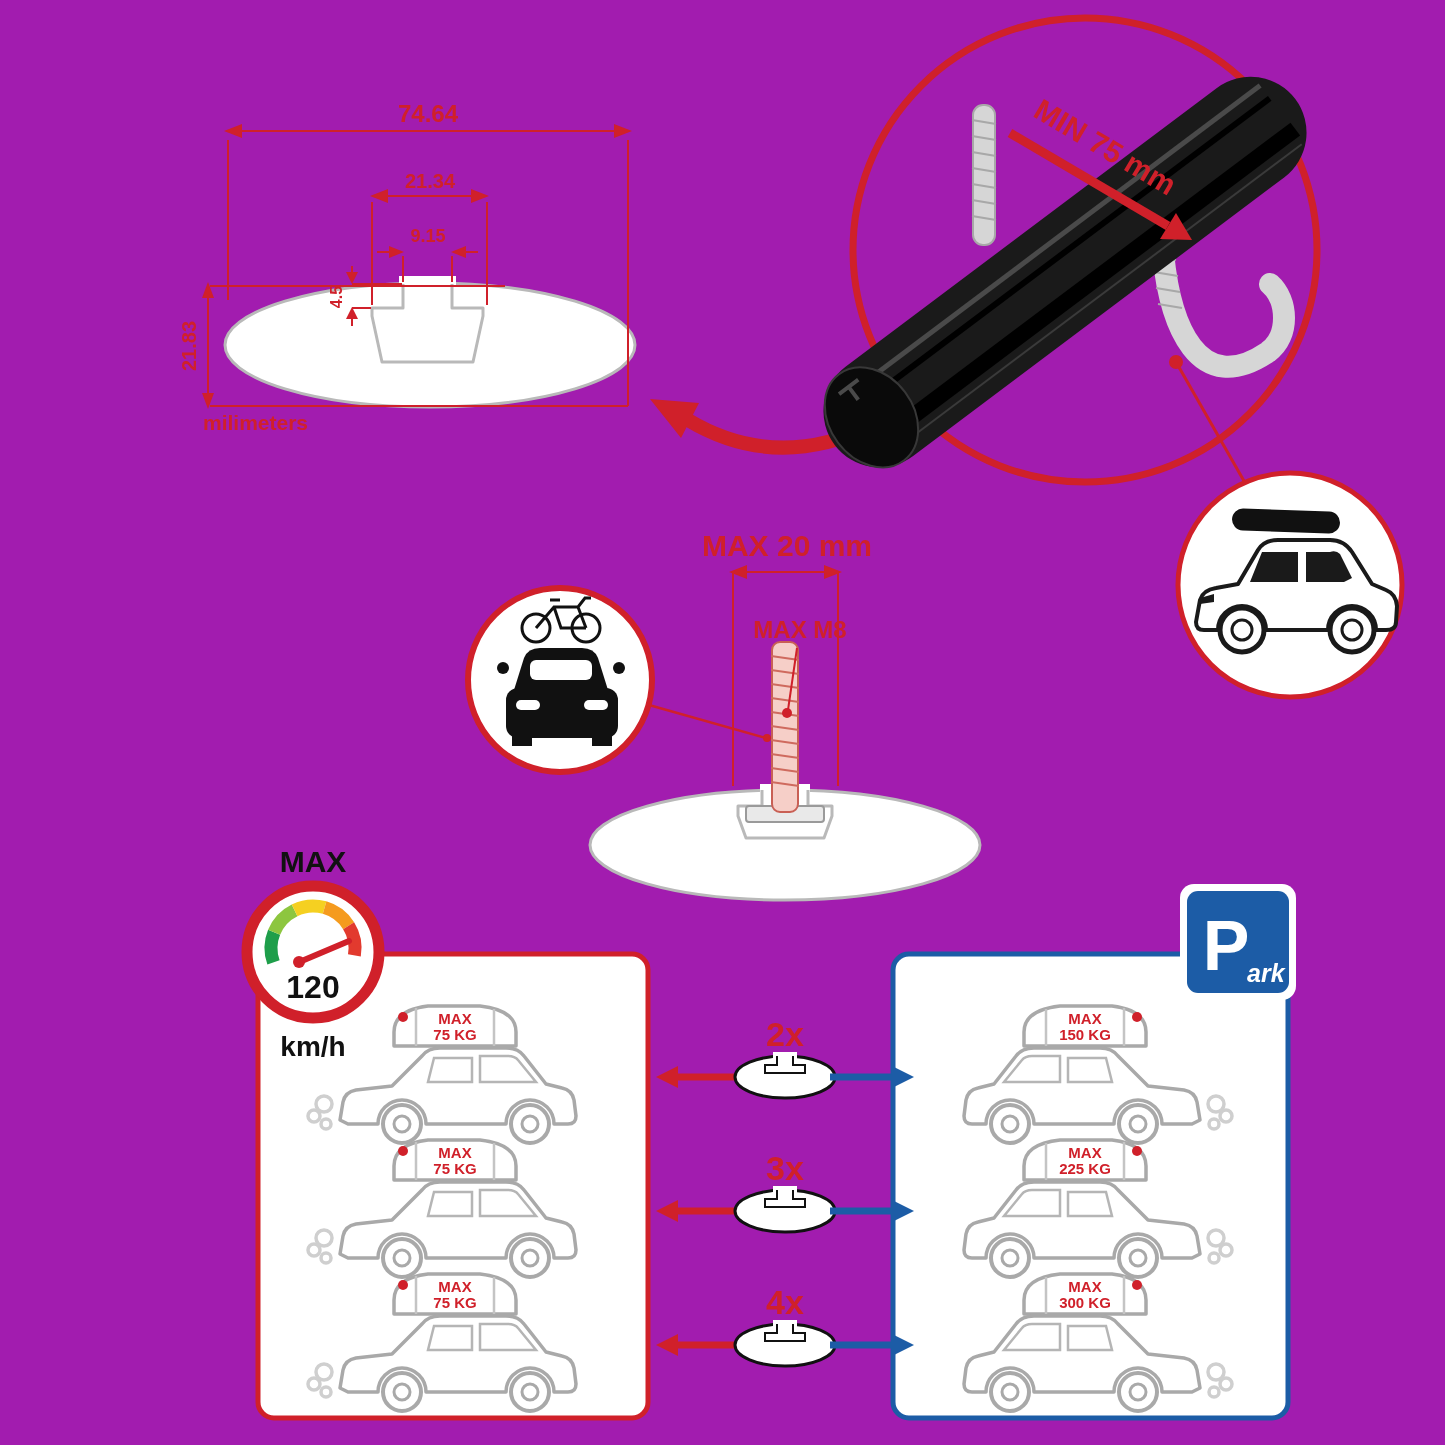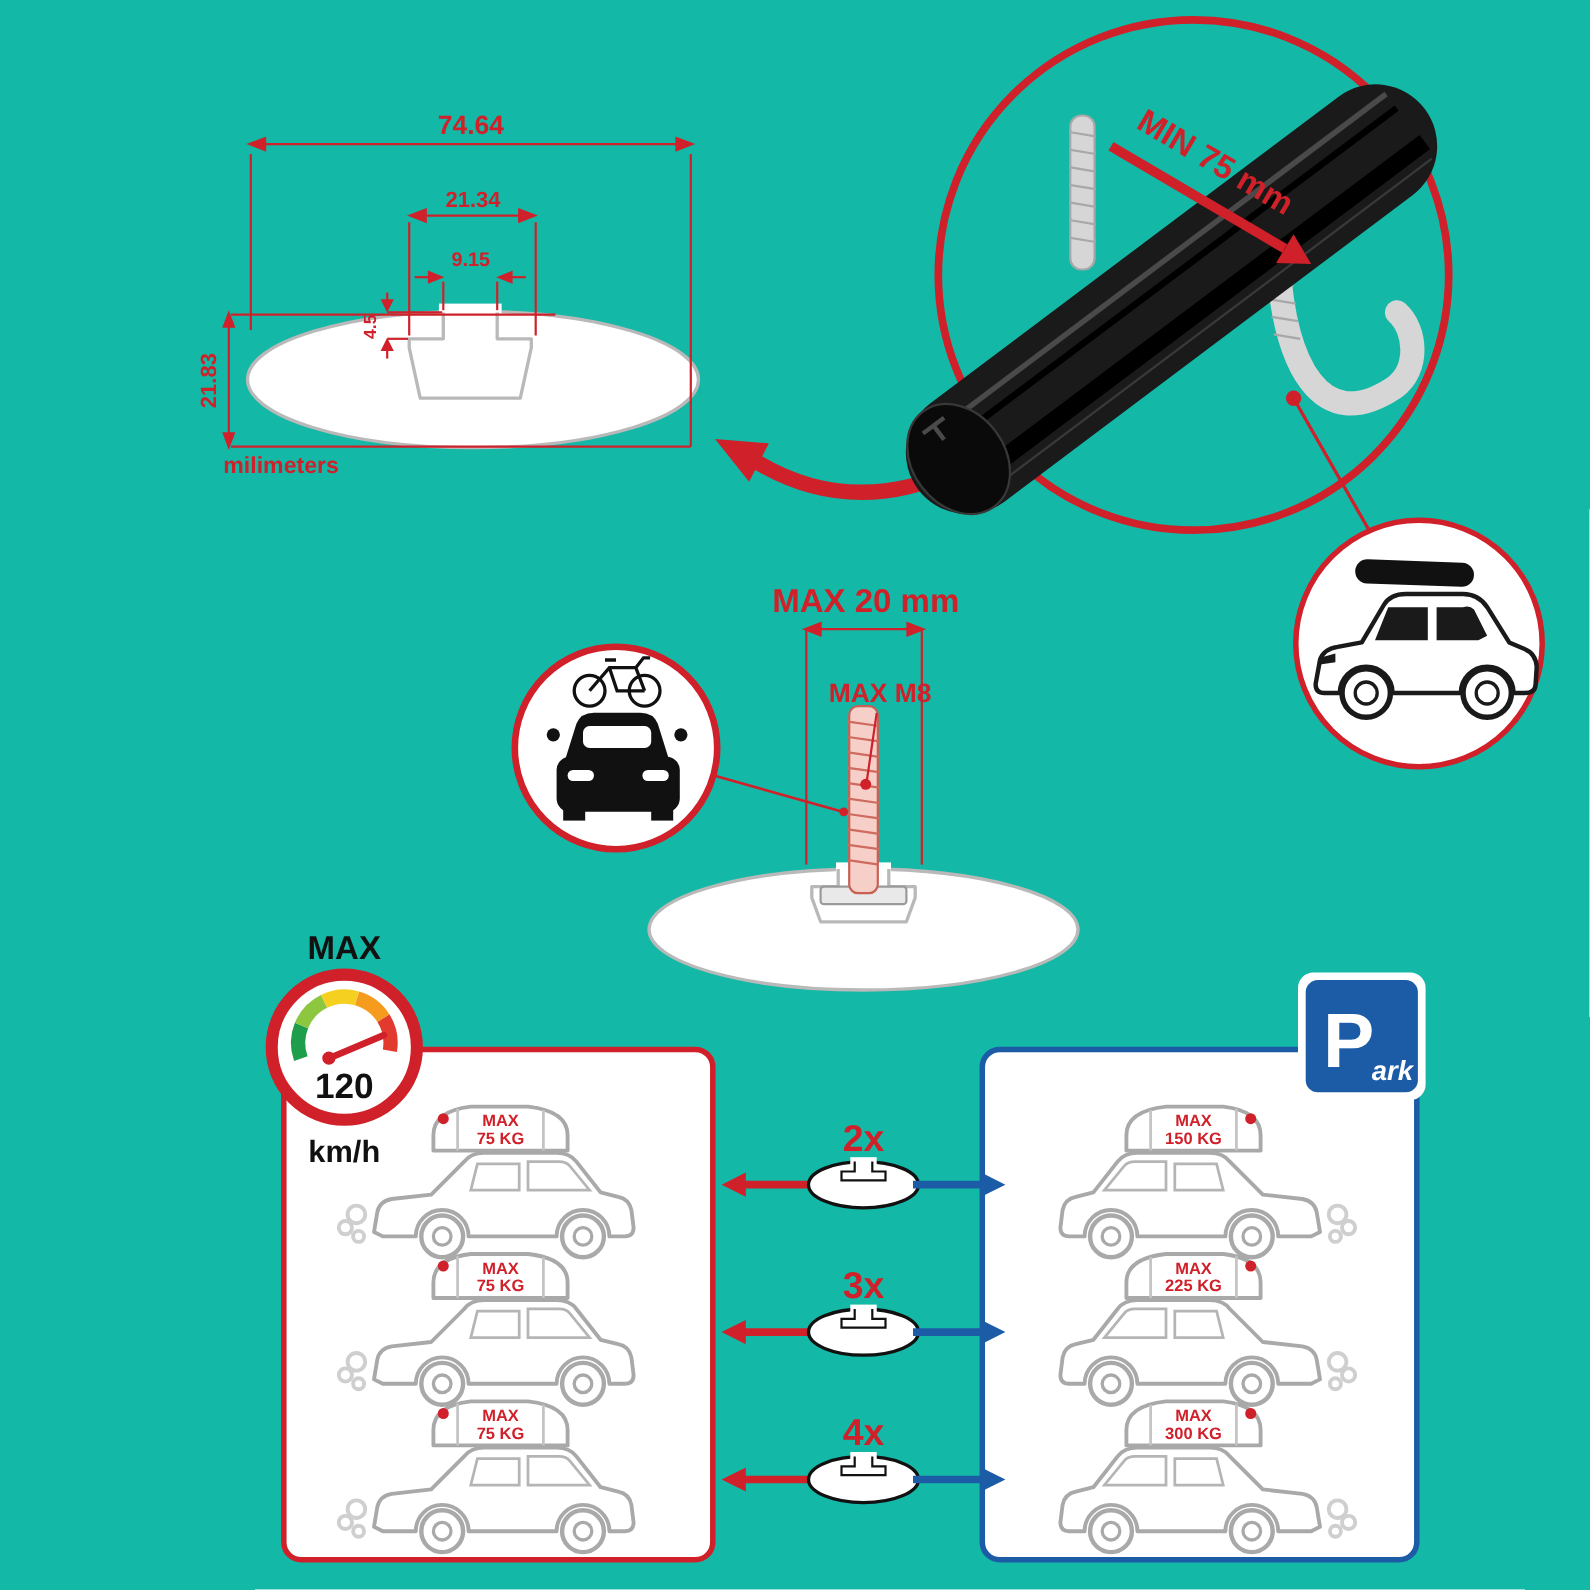--- a/index.html
+++ b/index.html
@@ -1,16 +1,16 @@
 <!DOCTYPE html>
 <html><head>
 <meta charset="utf-8">
 <style>
   html,body{margin:0;padding:0;background:#fff;}
-  #canvas{position:relative;width:1445px;height:1445px;background:#14b8a6;overflow:hidden;}
+  #canvas{position:relative;width:1445px;height:1445px;background:#a21caf;overflow:hidden;}
   svg{display:block;}
   text{font-family:"Liberation Sans", sans-serif;}
   .red{fill:#d0202a;font-weight:700;}
   .blk{fill:#111;font-weight:700;}
   .wht{fill:#fff;font-weight:700;}
 </style>
 </head>
 <body>
 
 <div id="canvas">

